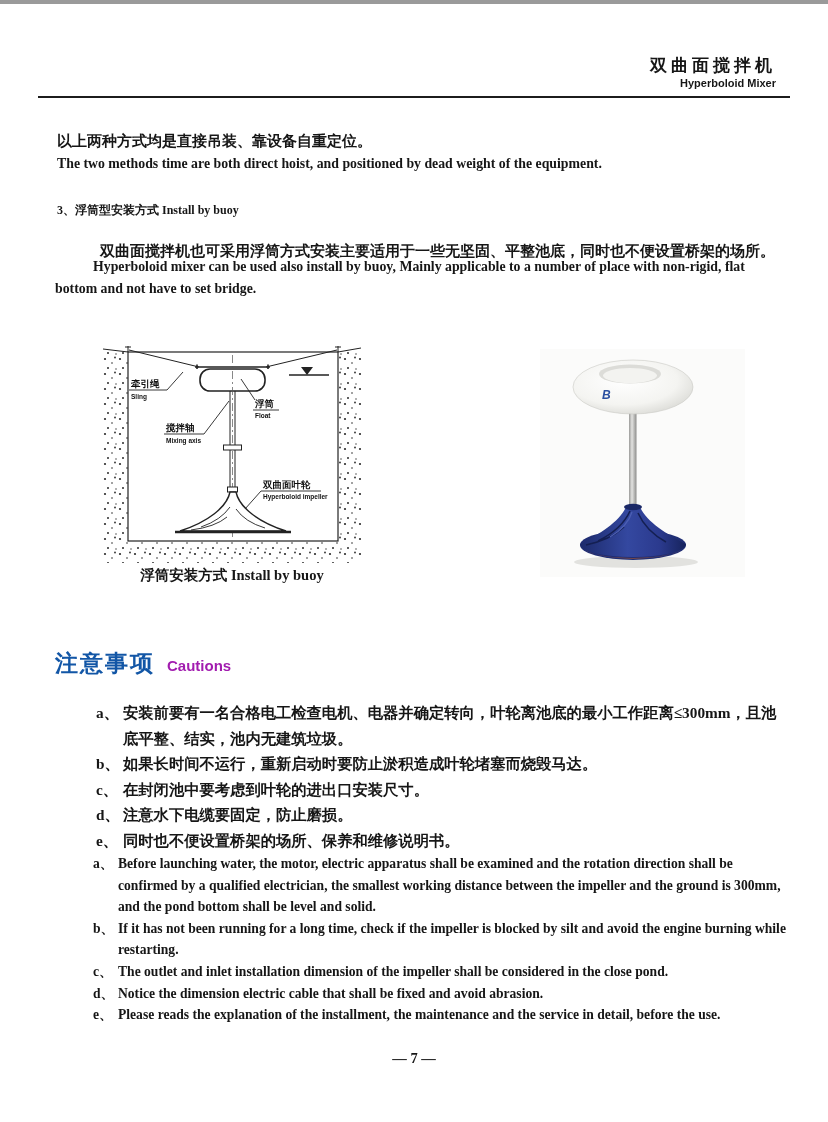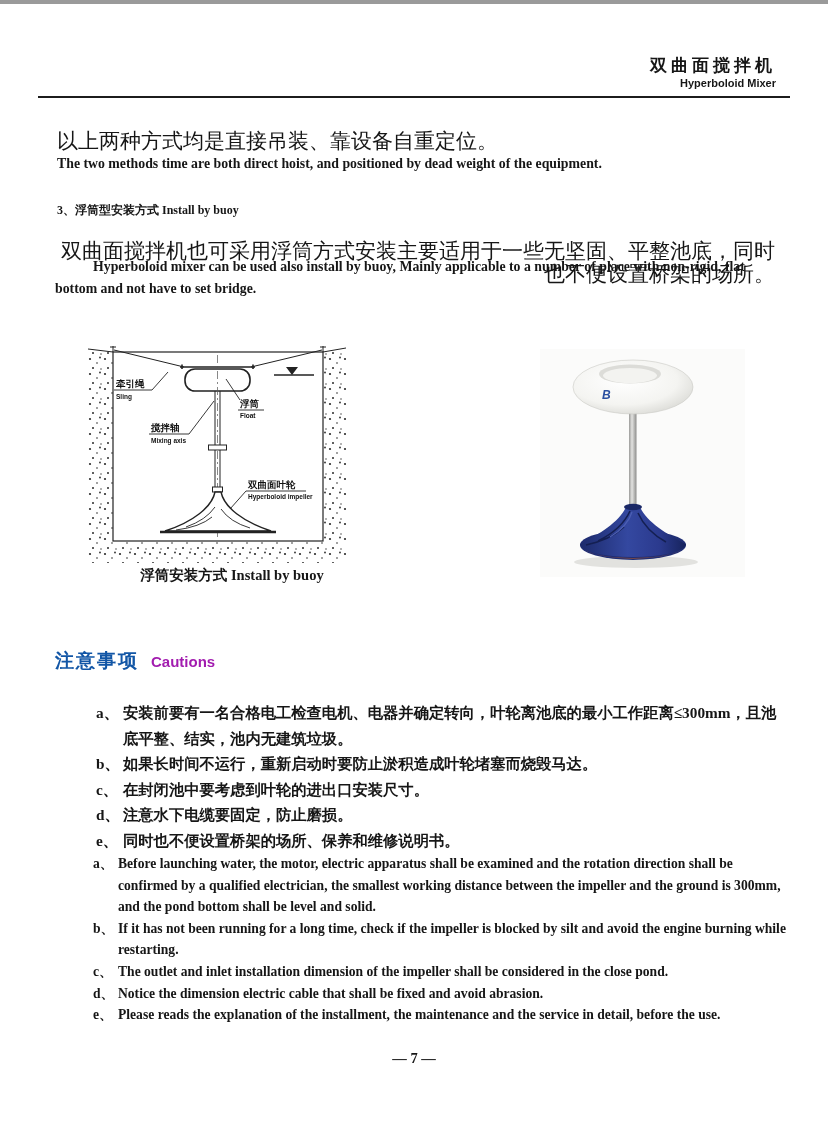--- a/index.html
+++ b/index.html
@@ -9,39 +9,39 @@
     font-family:"Liberation Serif",serif;color:#161616;
   }
   .abs{position:absolute;}
   
   .hdr-zh{top:50px;right:52px;font-size:17px;font-weight:bold;letter-spacing:4px;
           font-family:"Liberation Serif",serif;}
   .hdr-en{top:73px;right:52px;font-size:11px;font-weight:bold;
           font-family:"Liberation Sans",sans-serif;}
   .hdr-rule{top:92px;left:38px;width:752px;height:2px;background:#1c1c1c;}
   
-  .p-zh{font-weight:normal;font-size:21px;line-height:23px;}
+  .p-zh{font-weight:bold;font-size:15px;line-height:23px;}
   .p-en{font-weight:bold;font-size:13.8px;line-height:22px;}
   .intro-zh{top:126px;left:57px;width:715px;}
   .intro-en{top:149px;left:57px;width:715px;}
   .sec-h{top:198px;left:57px;width:715px;font-weight:bold;font-size:12px;}
   .body-zh{top:236px;left:57px;width:718px;text-align:right;}
   .body-en{top:252px;left:55px;width:722px;text-indent:38px;}
   
-  .diagram-wrap{top:337px;left:88px;width:258px;height:222px;}
+  .diagram-wrap{top:337px;left:103px;width:258px;height:222px;}
   .diagram-caption{top:562px;left:103px;width:258px;text-align:center;
                    font-weight:bold;font-size:14.5px;}
   .photo-wrap{top:345px;left:540px;width:205px;height:228px;}
   svg text{font-family:"Liberation Sans",sans-serif;}
   .dlab-zh{font-size:9.5px;font-weight:bold;fill:#111;}
   .dlab-en{font-size:6.5px;font-weight:bold;fill:#111;}
   
   .caut-h{top:644px;left:55px;white-space:nowrap;}
   .caut-h-zh{font-family:"Liberation Sans",sans-serif;font-weight:bold;
-             font-size:19px;letter-spacing:2px;}
+             font-size:23px;letter-spacing:2px;}
   .caut-h-en{font-family:"Liberation Sans",sans-serif;font-weight:bold;
              font-size:15px;margin-left:12px;}
   .list{display:block;}
   .zh-list{top:696px;left:96px;width:694px;font-size:15.3px;line-height:25.5px;
            font-weight:bold;}
   .en-list{top:849px;left:93px;width:697px;font-size:13.6px;line-height:21.6px;
            font-weight:bold;}
   .c-item{display:flex;}
   .c-item .marker{flex:0 0 27px;}
   .en-list .c-item .marker{flex:0 0 25px;}

